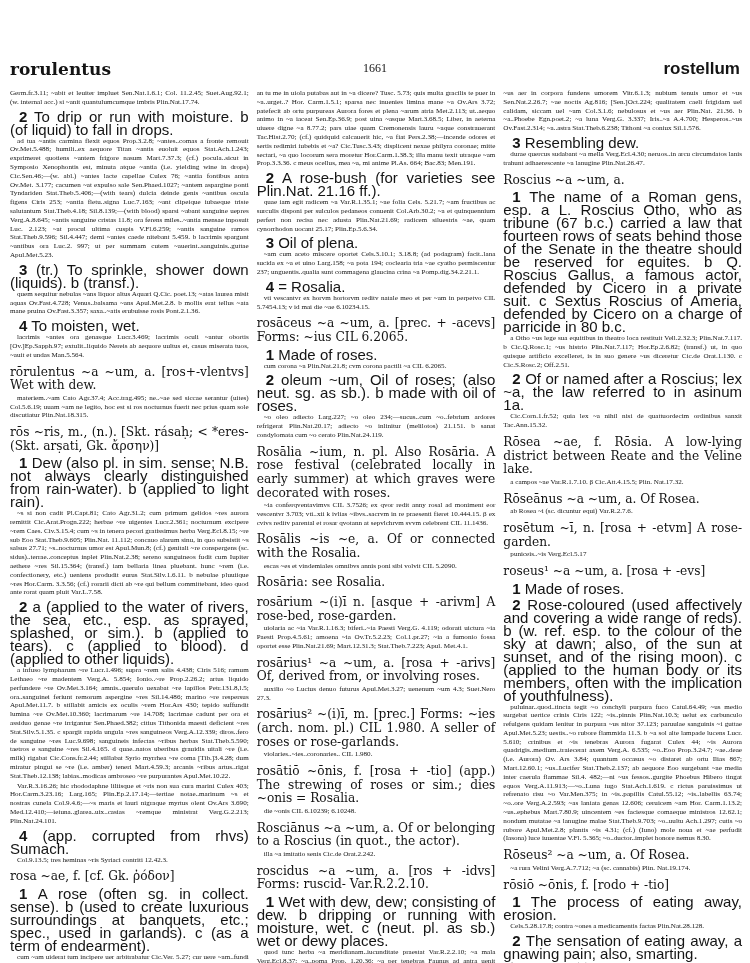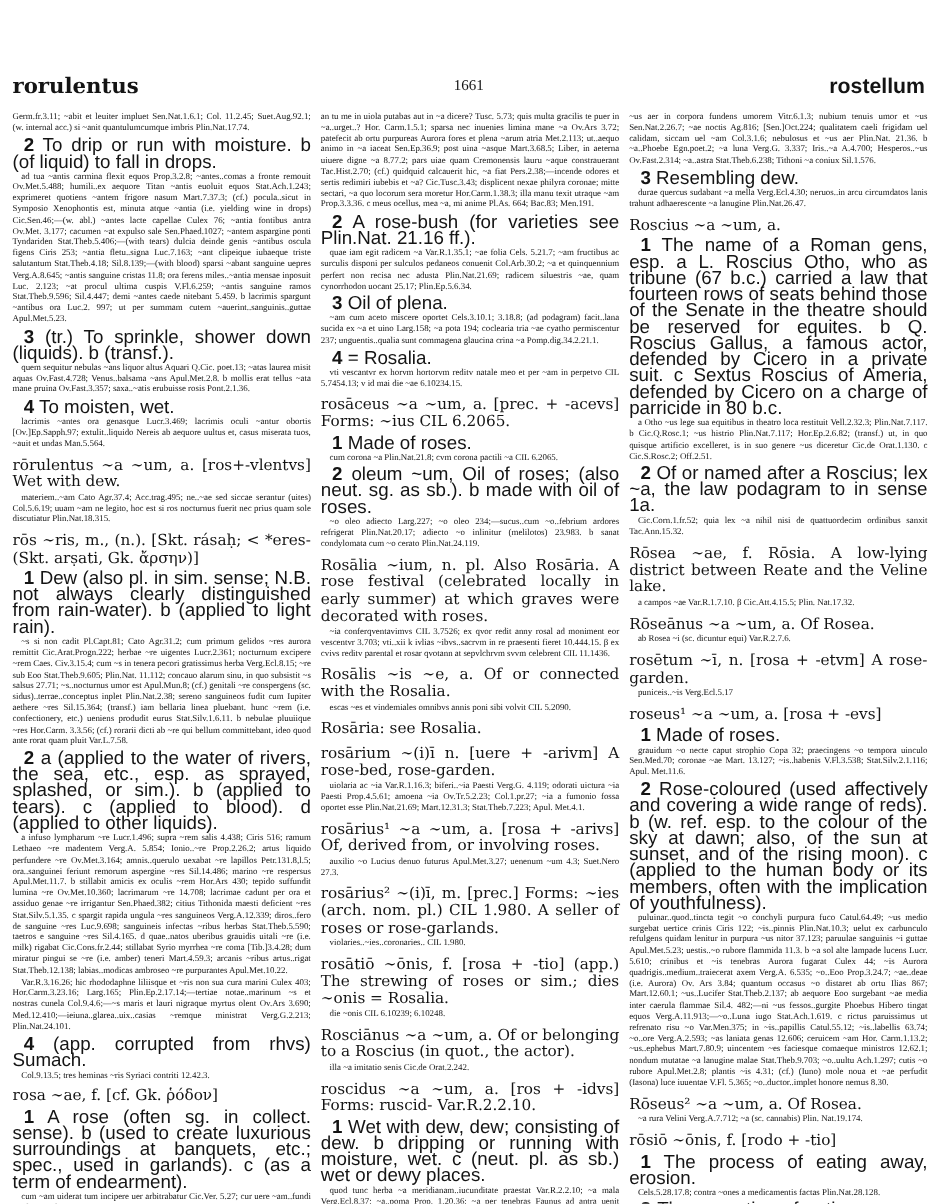--- a/index.html
+++ b/index.html
@@ -72,35 +72,35 @@
           <div class="sense"><span class="num">3</span> <span>Oil of plena.</span></div>
           <div class="cit">~am cum aceto miscere oportet Cels.3.10.1; 3.18.8; (ad podagram) facit..lana sucida ex ~a et uino Larg.158; ~a pota 194; coclearia tria ~ae cyatho permiscentur 237; unguentis..qualia sunt commagena glaucina crina ~a Pomp.dig.34.2.21.1.</div>
           <div class="sense"><span class="num">4</span> <span>= Rosalia.</span></div>
           <div class="cit">vti vescantvr ex horvm hortorvm reditv natale meo et per ~am in perpetvo CIL 5.7454.13; v id mai die ~ae 6.10234.15.</div>
         </div>
         <div class="entry">
           <div class="head">rosāceus ~a ~um, a. [prec. + -acevs] Forms: ~ius CIL 6.2065.</div>
           <div class="sense"><span class="num">1</span> <span>Made of roses.</span></div>
           <div class="cit">cum corona ~a Plin.Nat.21.8; cvm corona pactili ~a CIL 6.2065.</div>
           <div class="sense"><span class="num">2</span> <span>oleum ~um, Oil of roses; (also neut. sg. as sb.). b made with oil of roses.</span></div>
-          <div class="cit">~o oleo adiecto Larg.227; ~o oleo 234;—sucus..cum ~o..febrium ardores refrigerat Plin.Nat.20.17; adiecto ~o inlinitur (melilotos) 23.983. b sanat condylomata cum ~o cerato Plin.Nat.24.119.</div>
+          <div class="cit">~o oleo adiecto Larg.227; ~o oleo 234;—sucus..cum ~o..febrium ardores refrigerat Plin.Nat.20.17; adiecto ~o inlinitur (melilotos) 21.151. b sanat condylomata cum ~o cerato Plin.Nat.24.119.</div>
         </div>
         <div class="entry">
           <div class="head">Rosālia ~ium, n. pl. Also Rosāria. A rose festival (celebrated locally in early summer) at which graves were decorated with roses.</div>
           <div class="cit">~ia conferqventavimvs CIL 3.7526; ex qvor redit anny rosal ad moniment eor vescentvr 3.703; vti..xii k ivlias ~ibvs..sacrvm in re praesenti fieret 10.444.15. β ex cvivs reditv parental et rosar qvotann at sepvlchrvm svvm celebrent CIL 11.1436.</div>
         </div>
         <div class="entry">
           <div class="head">Rosālis ~is ~e, a. Of or connected with the Rosalia.</div>
           <div class="cit">escas ~es et vindemiales omnibvs annis poni sibi volvit CIL 5.2090.</div>
         </div>
         <div class="entry">
           <div class="head">Rosāria: see Rosalia.</div>
         </div>
         <div class="entry">
-          <div class="head">rosārium ~(i)ī n. [uere + -arivm] A rose-bed, rose-garden.</div>
+          <div class="head">rosārium ~(i)ī n. [asque + -arivm] A rose-bed, rose-garden.</div>
           <div class="cit">uiolaria ac ~ia Var.R.1.16.3; biferi..~ia Paesti Verg.G. 4.119; odorati uictura ~ia Paesti Prop.4.5.61; amoena ~ia Ov.Tr.5.2.23; Col.1.pr.27; ~ia a fumonio fossa oportet esse Plin.Nat.21.69; Mart.12.31.3; Stat.Theb.7.223; Apul. Met.4.1.</div>
         </div>
         <div class="entry">
           <div class="head">rosārius¹ ~a ~um, a. [rosa + -arivs] Of, derived from, or involving roses.</div>
           <div class="cit">auxilio ~o Lucius denuo futurus Apul.Met.3.27; uenenum ~um 4.3; Suet.Nero 27.3.</div>
         </div>
         <div class="entry">
           <div class="head">rosārius² ~(i)ī, m. [prec.] Forms: ~ies (arch. nom. pl.) CIL 1.980. A seller of roses or rose-garlands.</div>
           <div class="cit">violaries..~ies..coronaries.. CIL 1.980.</div>
         </div>
@@ -121,39 +121,38 @@
     <div class="col">
         <p class="cont">~us aer in corpora fundens umorem Vitr.6.1.3; nubium tenuis umor et ~us Sen.Nat.2.26.7; ~ae noctis Ag.816; [Sen.]Oct.224; qualitatem caeli frigidam uel calidam, siccam uel ~am Col.3.1.6; nebulosus et ~us aer Plin.Nat. 21.36. b ~a..Phoebe Egn.poet.2; ~a luna Verg.G. 3.337; Iris..~a A.4.700; Hesperos..~us Ov.Fast.2.314; ~a..astra Stat.Theb.6.238; Tithoni ~a coniux Sil.1.576.</p>
         <div class="entry" style="margin-top: 2px;">
           <div class="sense"><span class="num">3</span> <span>Resembling dew.</span></div>
           <div class="cit">durae quercus sudabant ~a mella Verg.Ecl.4.30; neruos..in arcu circumdatos lanis trahunt adhaerescente ~a lanugine Plin.Nat.26.47.</div>
         </div>
         <div class="entry">
           <div class="head">Roscius ~a ~um, a.</div>
           <div class="sense"><span class="num">1</span> <span>The name of a Roman gens, esp. a L. Roscius Otho, who as tribune (67 b.c.) carried a law that fourteen rows of seats behind those of the Senate in the theatre should be reserved for equites. b Q. Roscius Gallus, a famous actor, defended by Cicero in a private suit. c Sextus Roscius of Ameria, defended by Cicero on a charge of parricide in 80 b.c.</span></div>
           <div class="cit">a Otho ~us lege sua equitibus in theatro loca restituit Vell.2.32.3; Plin.Nat.7.117. b Cic.Q.Rosc.1; ~us histrio Plin.Nat.7.117; Hor.Ep.2.6.82; (transf.) ut, in quo quisque artificio excelleret, is in suo genere ~us diceretur Cic.de Orat.1.130. c Cic.S.Rosc.2; Off.2.51.</div>
-          <div class="sense"><span class="num">2</span> <span>Of or named after a Roscius; lex ~a, the law podagram to in sense 1a.</span></div>
+          <div class="sense"><span class="num">2</span> <span>Of or named after a Roscius; lex ~a, the law referred to in asinum 1a.</span></div>
           <div class="cit">Cic.Corn.1.fr.52; quia lex ~a nihil nisi de quattuordecim ordinibus sanxit Tac.Ann.15.32.</div>
         </div>
         <div class="entry">
           <div class="head">Rōsea ~ae, f. Rōsia. A low-lying district between Reate and the Veline lake.</div>
           <div class="cit">a campos ~ae Var.R.1.7.10. β Cic.Att.4.15.5; Plin. Nat.17.32.</div>
         </div>
         <div class="entry">
           <div class="head">Rōseānus ~a ~um, a. Of Rosea.</div>
           <div class="cit">ab Rosea ~i (sc. dicuntur equi) Var.R.2.7.6.</div>
         </div>
         <div class="entry">
           <div class="head">rosētum ~ī, n. [rosa + -etvm] A rose-garden.</div>
           <div class="cit">puniceis..~is Verg.Ecl.5.17</div>
         </div>
         <div class="entry">
           <div class="head">roseus¹ ~a ~um, a. [rosa + -evs]</div>
           <div class="sense"><span class="num">1</span> <span>Made of roses.</span></div>
-          <div class="cit">grauidum ~o necte caput strophio Copa 32; praecingens ~o tempora uinculo Sen.Med.70; coronae ~ae Mart. 13.127; ~is..habenis V.Fl.3.538; Stat.Silv.2.1.116; Apul. Met.11.6.</div>
           <div class="sense"><span class="num">2</span> <span>Rose-coloured (used affectively and covering a wide range of reds). b (w. ref. esp. to the colour of the sky at dawn; also, of the sun at sunset, and of the rising moon). c (applied to the human body or its members, often with the implication of youthfulness).</span></div>
           <div class="cit">puluinar..quod..tincta tegit ~o conchyli purpura fuco Catul.64.49; ~us medio surgebat uertice crinis Ciris 122; ~is..pinnis Plin.Nat.10.3; uelut ex carbunculo refulgens quidam lenitur in purpura ~us nitor 37.123; paruulae sanguinis ~i guttae Apul.Met.5.23; uestis..~o rubore flammida 11.3. b ~a sol alte lampade lucens Lucr. 5.610; crinibus et ~is tenebras Aurora fugarat Culex 44; ~is Aurora quadrigis..medium..traiecerat axem Verg.A. 6.535; ~o..Eoo Prop.3.24.7; ~ae..deae (i.e. Aurora) Ov. Ars 3.84; quantum occasus ~o distaret ab ortu Ilias 867; Mart.12.60.1; ~us..Lucifer Stat.Theb.2.137; ab aequore Eoo surgebant ~ae media inter caerula flammae Sil.4. 482;—ni ~us fessos..gurgite Phoebus Hibero tingat equos Verg.A.11.913;—~o..Luna iugo Stat.Ach.1.619. c rictus paruissimus ut refrenato risu ~o Var.Men.375; in ~is..papillis Catul.55.12; ~is..labellis 63.74; ~o..ore Verg.A.2.593; ~as laniata genas 12.606; ceruicem ~am Hor. Carm.1.13.2; ~us..ephebus Mart.7.80.9; uincentem ~es faciesque comaeque ministros 12.62.1; nondum mutatae ~a lanugine malae Stat.Theb.9.703; ~o..uultu Ach.1.297; cutis ~o rubore Apul.Met.2.8; plantis ~is 4.31; (cf.) (Iuno) mole noua et ~ae perfudit (Iasona) luce iuuentae V.Fl. 5.365; ~o..ductor..implet honore nemus 8.30.</div>
         </div>
         <div class="entry">
           <div class="head">Rōseus² ~a ~um, a. Of Rosea.</div>
           <div class="cit">~a rura Velini Verg.A.7.712; ~a (sc. cannabis) Plin. Nat.19.174.</div>
         </div>
         <div class="entry">
           <div class="head">rōsiō ~ōnis, f. [rodo + -tio]</div>
           <div class="sense"><span class="num">1</span> <span>The process of eating away, erosion.</span></div>

